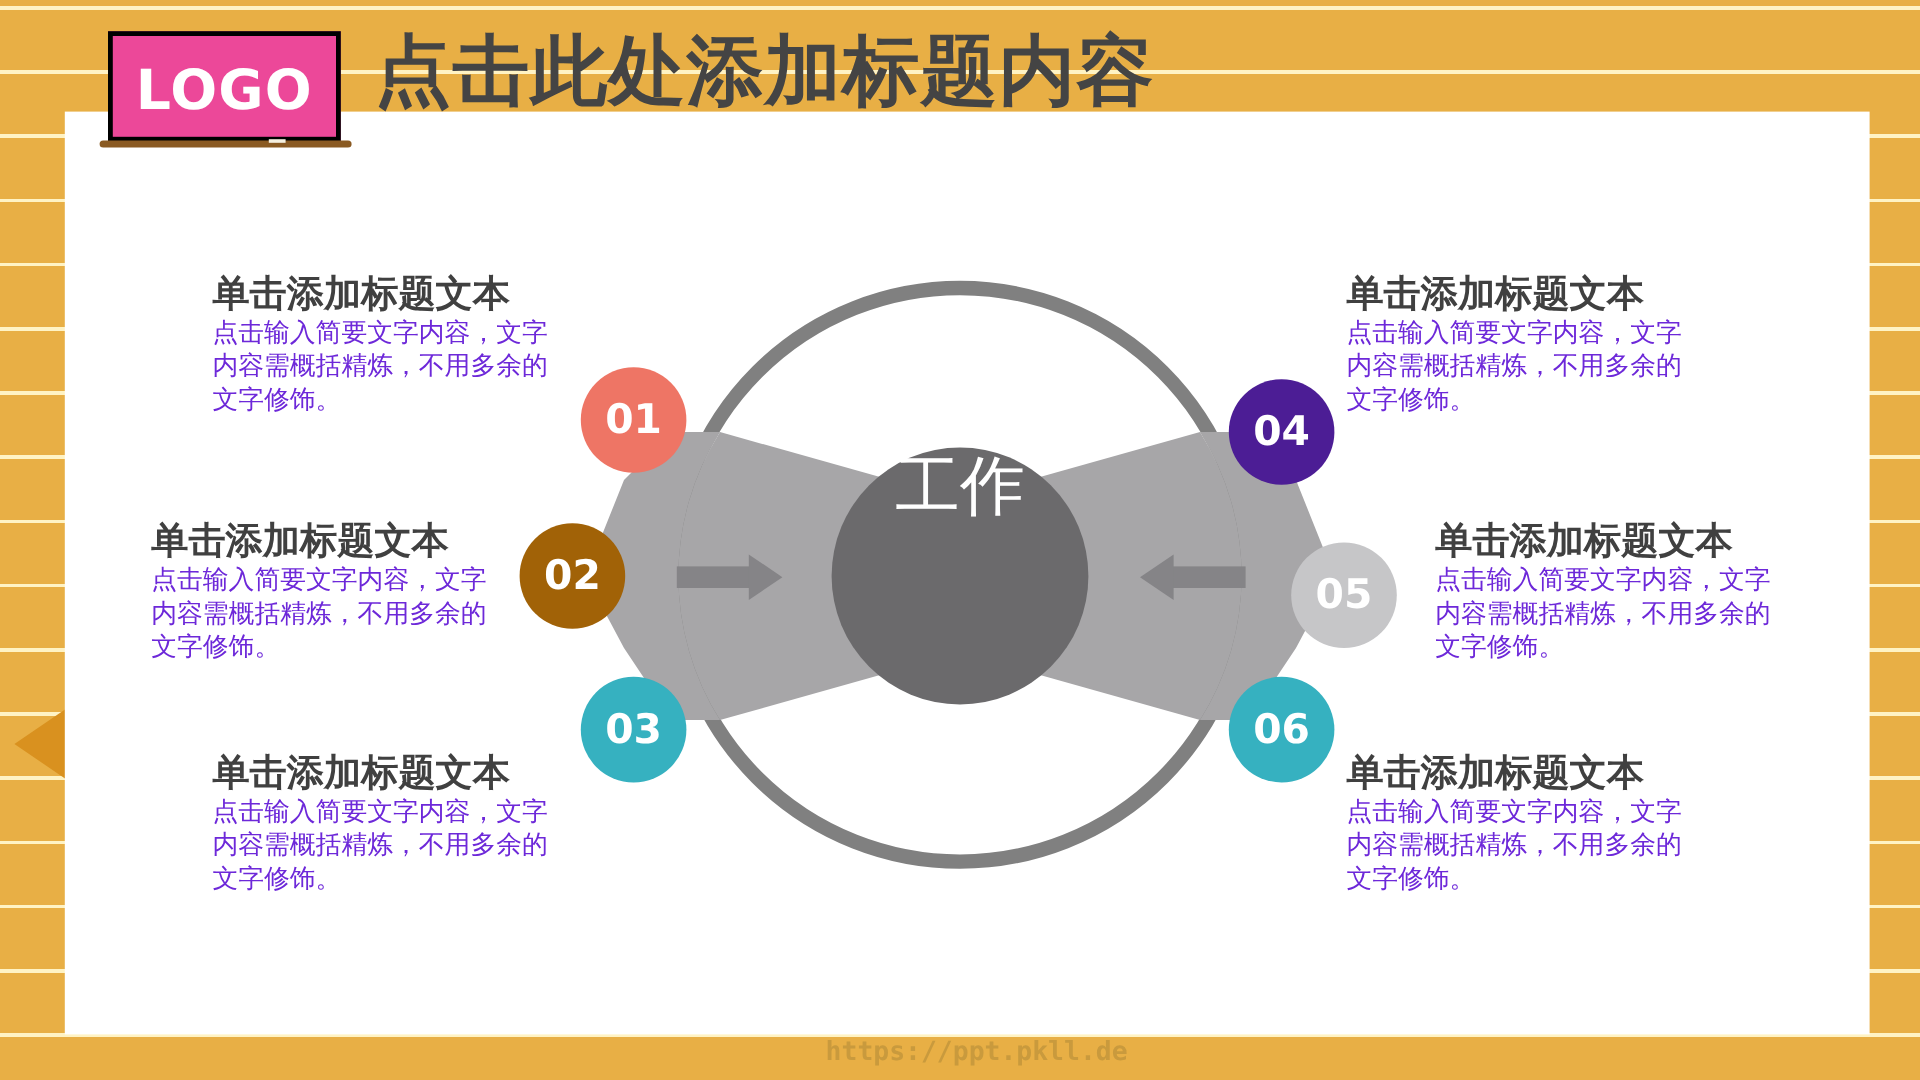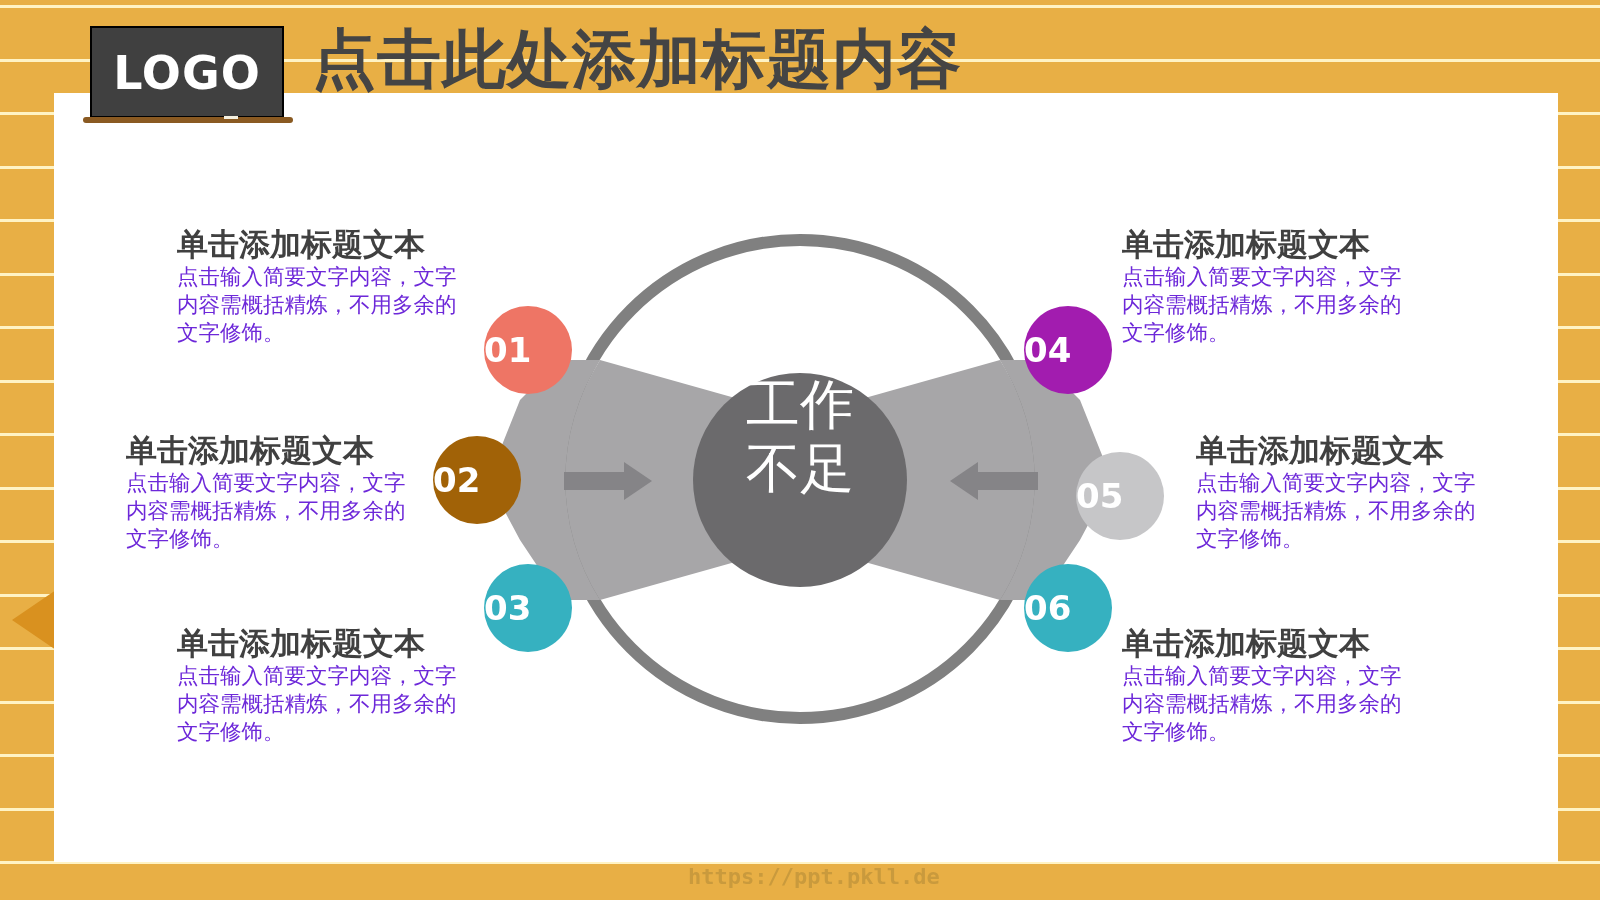--- a/index.html
+++ b/index.html
@@ -7,33 +7,33 @@
          font-family:"DejaVu Sans","Liberation Sans",sans-serif; background:#e8af45; }
   .stripes { position:absolute; inset:0;
     background: repeating-linear-gradient(to bottom,
       #e8af45 0px, #e8af45 5px, #fff3c4 5px, #fff3c4 8px, #e8af45 8px, #e8af45 53.5px); }
   .deco-star { position:absolute; left:72px; top:10px; width:0; height:0; }
   .deco-tri { position:absolute; left:12px; top:590px; width:0; height:0;
     border-top:30px solid transparent; border-bottom:30px solid transparent;
     border-right:44px solid #d9911f; }
   .panel { position:absolute; left:54px; top:93px; width:1504px; height:769px; background:#ffffff; }
   .logo-board { position:absolute; left:90px; top:26px; width:194px; height:92px;
-    background:#404040; border:2px solid #000000; box-sizing:border-box; }
+    background:#ec4899; border:4px solid #000000; box-sizing:border-box; }
   .logo-text { position:absolute; left:0; right:0; top:18px; text-align:center; color:#fff;
     font-family:"DejaVu Sans","Liberation Sans",sans-serif; font-weight:bold; font-size:46px; letter-spacing:1px; }
   .logo-ledge { position:absolute; left:83px; top:117px; width:210px; height:6px;
     background:#8a5a22; border-radius:3px; }
   .chalk { position:absolute; left:224px; top:116px; width:14px; height:3px; background:#f5f0e0; }
   .page-title { position:absolute; left:312px; top:16px; font-size:64px; font-weight:bold;
     color:#444444; letter-spacing:1px; white-space:nowrap; }
   .footer-url { position:absolute; left:688px; top:864px; font-size:22px; color:#c99a3d;
     font-family:"DejaVu Sans Mono","Liberation Mono",monospace; font-weight:bold; }
   .diagram { position:absolute; left:0; top:0; width:1600px; height:900px; }
   .num { position:absolute; width:88px; height:88px; border-radius:50%; color:#fff;
-    font-size:34px; font-weight:bold; display:flex; align-items:center; justify-content:flex-start;
+    font-size:34px; font-weight:bold; display:flex; align-items:center; justify-content:center;
     box-sizing:border-box; }
   .center-label { position:absolute; left:693px; top:373px; width:214px; height:214px;
     display:flex; flex-direction:column; align-items:center; justify-content:flex-start;
     color:#fff; font-size:54px; font-weight:normal; line-height:64px; }
   .block { position:absolute; width:290px;font-family:Liberation Serif, serif; }
   .block .t { font-size:31px; font-weight:bold; color:#404040; line-height:36px; white-space:nowrap; }
   .block .b { font-size:21.5px; color:#6d28d9; line-height:28px; }
 </style>
 </head>
 <body>
@@ -71,33 +71,32 @@
   <g>
     <rect x="976" y="472" width="62" height="18" fill="#858487"></rect>
     <polygon points="978,462 950,481 978,500" fill="#858487"></polygon>
   </g>
 
   <circle cx="800" cy="480" r="107" fill="#6b6a6c"></circle>
 </svg>
 
 <div class="center-label">
   <div>工作</div>
-  <div>不足</div>
 </div>
 
 <div class="num" style="left:484px;top:306px;background:#ee7565;">
   <span>01</span>
 </div>
 <div class="num" style="left:433px;top:436px;background:#a16207;">
   <span>02</span>
 </div>
 <div class="num" style="left:484px;top:564px;background:#36b1c0;">
   <span>03</span>
 </div>
-<div class="num" style="left:1024px;top:306px;background:#a21caf;">
+<div class="num" style="left:1024px;top:316px;background:#4c1d95;">
   <span>04</span>
 </div>
 <div class="num" style="left:1076px;top:452px;background:#c6c6c8;">
   <span>05</span>
 </div>
 <div class="num" style="left:1024px;top:564px;background:#36b1c0;">
   <span>06</span>
 </div>
 
 <div class="block" style="left:177px;top:227px;">

